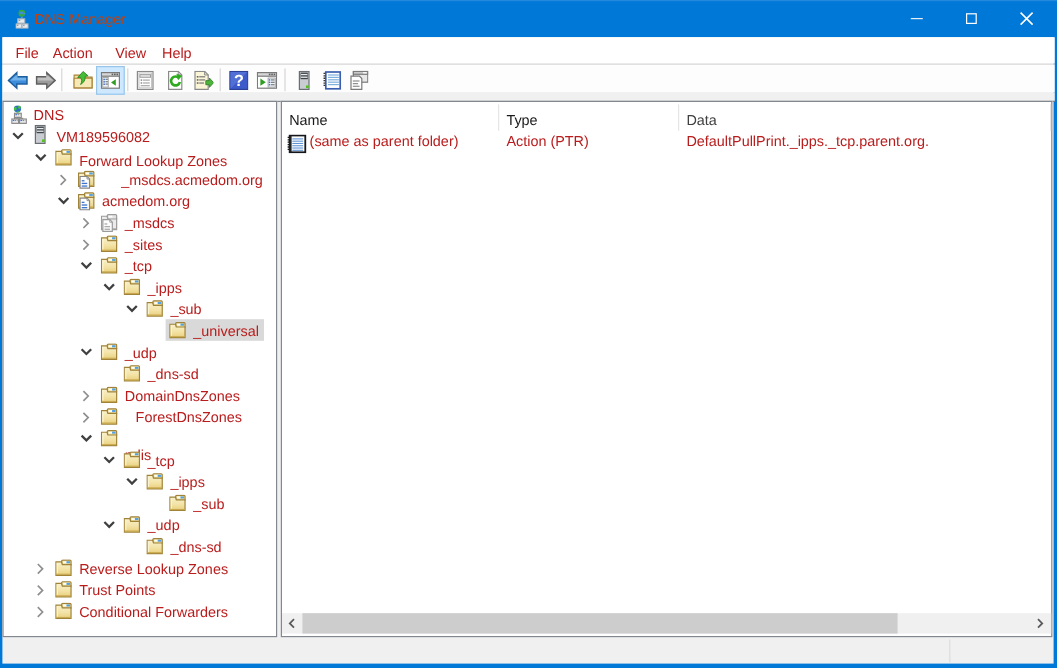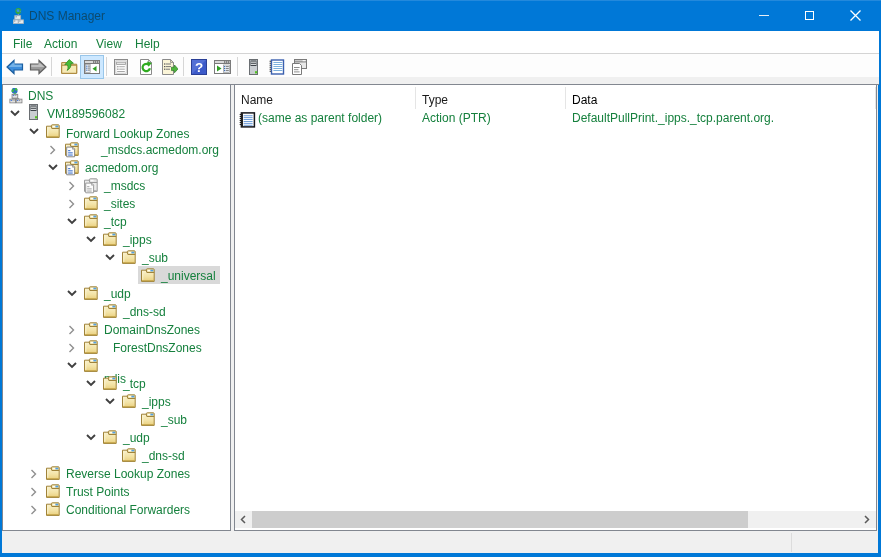--- a/index.html
+++ b/index.html
@@ -1,17 +1,17 @@
 <!DOCTYPE html>
 <html><head><meta charset="utf-8"><style>
 *{margin:0;padding:0;box-sizing:border-box}
 html,body{width:881px;height:557px;overflow:hidden}
 body{font-family:"Liberation Sans",sans-serif;position:relative;background:#f0f0f0}
 .abs{position:absolute}
-.tlab{position:absolute;font-size:12px;color:#15803d;white-space:nowrap;line-height:14px}
+.tlab{position:absolute;font-size:12px;color:#b91c1c;white-space:nowrap;line-height:14px}
 .ticon,.chv{position:absolute}
 .sep{position:absolute;width:1px;background:#d6d6d6}
 </style></head><body>
 
 <svg width="0" height="0" style="position:absolute">
 <defs>
 <linearGradient id="foldg" x1="0" y1="0" x2="0" y2="1">
   <stop offset="0" stop-color="#f9f1cd"></stop>
         <stop offset="0.55" stop-color="#f3e3a6"></stop>
         <stop offset="1" stop-color="#e9cf7d"></stop>
@@ -92,21 +92,21 @@
   <rect x="2.6" y="8.4" width="1.3" height="0.9" fill="#7c8894"></rect>
   <rect x="0.2" y="11.9" width="5" height="3.6" fill="#e7ebee" stroke="#a9b4bd" stroke-width="0.9"></rect>
   <rect x="1" y="12.6" width="1.3" height="0.9" fill="#7c8894"></rect>
   <rect x="5.4" y="11.9" width="5" height="3.6" fill="#e7ebee" stroke="#a9b4bd" stroke-width="0.9"></rect>
   <rect x="6.2" y="12.6" width="1.3" height="0.9" fill="#7c8894"></rect>
   <circle cx="5.3" cy="3" r="2.9" fill="#36a93c"></circle>
   <circle cx="5" cy="2.7" r="1.4" fill="#3e8fe0"></circle>
   <path d="M6.8 4.6 A2.9 2.9 0 0 0 8.1 2.4 L6.6 3.2 Z" fill="#3e8fe0"></path>
   <path d="M5.3 5.9 L5.3 7.7" stroke="#9aa5ae" stroke-width="0.9"></path>
 </svg>
-<div class="abs" style="left:29px;top:9px;font-size:12px;color:#0c4a6e">DNS Manager</div>
+<div class="abs" style="left:29px;top:9px;font-size:12px;color:#c2410c">DNS Manager</div>
 
 <div class="abs" style="left:759px;top:15px;width:10px;height:1.4px;background:#e8eef5"></div>
 <div class="abs" style="left:805px;top:11px;width:9px;height:9px;border:1.4px solid #fff"></div>
 <svg class="abs" style="left:850px;top:10px" width="11" height="11" viewBox="0 0 11 11">
     <path d="M0.5 0.5 L10.5 10.5 M10.5 0.5 L0.5 10.5" stroke="#fff" stroke-width="1.3"></path>
   </svg>
 
 <div class="abs" style="left:2px;top:31px;width:877px;height:22px;background:#fff"></div>
 <div class="abs" style="left:2px;top:53px;width:877px;height:1px;background:#d4d4d4"></div>
 <div class="tlab" style="left:13px;top:37px">File</div>
@@ -229,21 +229,21 @@
   <rect x="3" y="12.4" width="5.6" height="1" fill="#8d8d8d"></rect>
 </svg>
 
 <div class="abs" style="left:2px;top:84px;width:877px;height:1px;background:#828790"></div>
 <div class="abs" style="left:2px;top:84px;width:229px;height:447px;background:#fff;border:1px solid #828790"></div>
 
 <div class="abs" style="left:234px;top:84px;width:643px;height:447px;background:#fff;border:1px solid #828790"></div>
 
 <div class="tlab" style="left:241px;top:93px;color:#1a1a1a">Name</div>
 <div class="tlab" style="left:422px;top:93px;color:#1a1a1a">Type</div>
-<div class="tlab" style="left:572px;top:93px;color:#000000">Data</div>
+<div class="tlab" style="left:572px;top:93px;color:#404040">Data</div>
 <div class="abs" style="left:415px;top:87px;width:1px;height:22px;background:#e5e5e5"></div>
 <div class="abs" style="left:565px;top:87px;width:1px;height:22px;background:#e5e5e5"></div>
 <div class="abs" style="left:875px;top:87px;width:1px;height:22px;background:#e5e5e5"></div>
 
 <svg class="ticon" style="left:239px;top:112px" width="17" height="16">
     <use href="#record"></use>
   </svg>
 <div class="tlab" style="left:258px;top:111px">(same as parent folder)</div>
 <div class="tlab" style="left:422px;top:111px">Action (PTR)</div>
 <div class="tlab" style="left:572px;top:111px">DefaultPullPrint._ipps._tcp.parent.org.</div>

